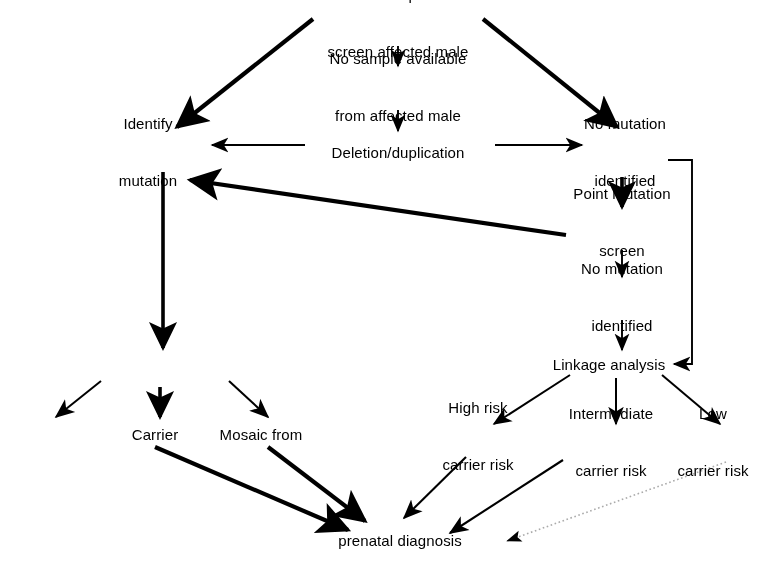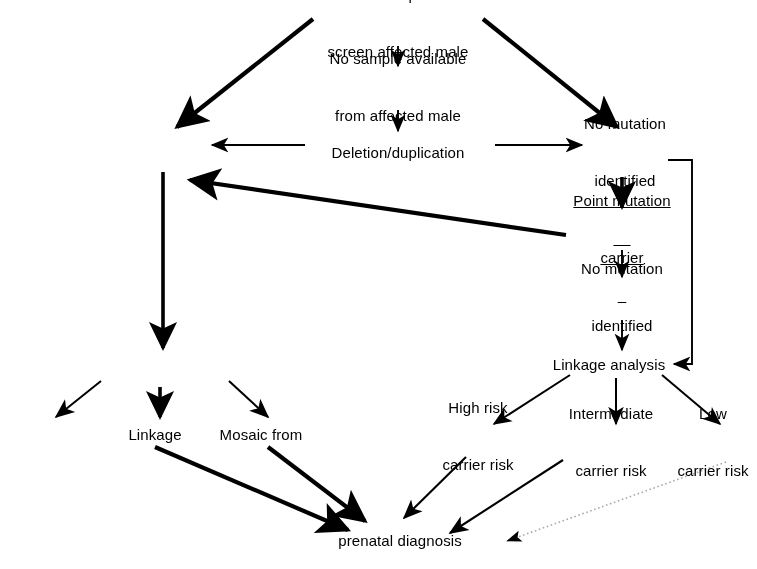--- a/index.html
+++ b/index.html
@@ -102,48 +102,52 @@
   <div class="node" style="left:398px; top:23px;">
     <div>Deletion/duplication</div>
     <div>screen affected male</div>
   </div>
 
   <div class="node" style="left:398px; top:87px;">
     <div>No sample available</div>
     <div>from affected male</div>
   </div>
 
+  <div class="node" style="left:148px; top:152px;">
+    <div>Identify</div>
+    <div>mutation</div>
+  </div>
 
   <div class="node" style="left:398px; top:152px;">
     <div>Deletion/duplication</div>
   </div>
 
   <div class="node" style="left:625px; top:152px;">
     <div>No mutation</div>
     <div>identified</div>
   </div>
 
-  <div class="node" style="left:622px; top:229px;text-decoration:underline;">
+  <div class="node" style="left:622px; top:222px;">
     <div>Point mutation</div>
-    <div>carrier</div>
+    <div>screen</div>
   </div>
 
   <div class="node" style="left:622px; top:297px;">
     <div>No mutation</div>
     <div>identified</div>
   </div>
 
   <div class="node" style="left:609px; top:364px;">
     <div>Linkage analysis</div>
   </div>
 
 
 
   <div class="node" style="left:155px; top:434px;">
-    <div>Linkage</div>
+    <div>Carrier</div>
   </div>
 
   <div class="node" style="left:261px; top:434px;">
     <div>Mosaic from</div>
   </div>
 
   <div class="node" style="left:478px; top:436px;">
     <div>High risk</div>
     <div>carrier risk</div>
   </div>

